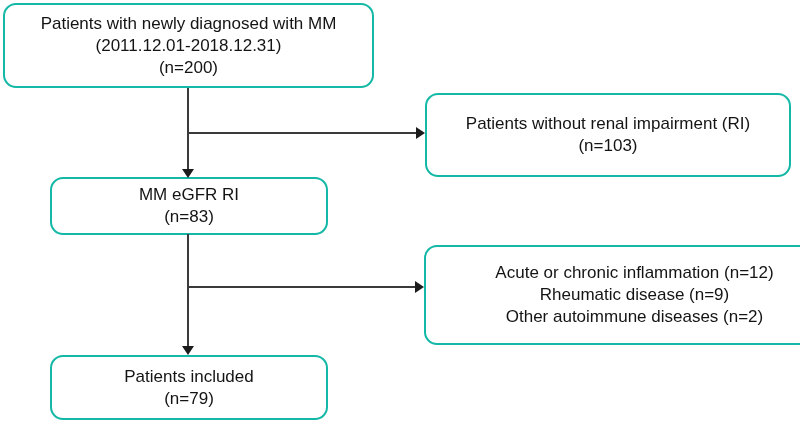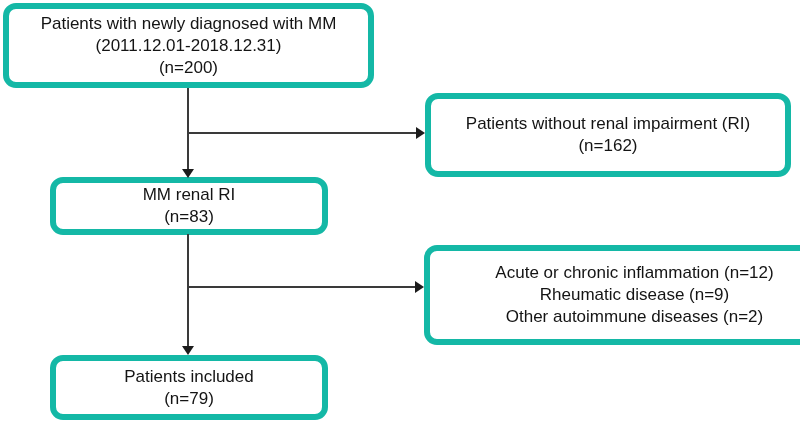--- a/index.html
+++ b/index.html
@@ -10,21 +10,21 @@
   .canvas {
     position: relative;
     width: 800px;
     height: 426px;
     background: #ffffff;
     overflow: hidden;
     color: #141414;
   }
   .fc-box {
     position: absolute;
-    border: 6px solid #14b8a6;
+    border: 2px solid #14b8a6;
     border-radius: 13px;
     background: #ffffff;
     display: flex;
     flex-direction: column;
     justify-content: center;
     align-items: center;
     text-align: center;
     font-size: 17px;
     line-height: 22px;
     padding: 2px 6px;
@@ -70,25 +70,25 @@
 <div class="canvas">
 
   <div class="fc-box box-a">
     <div class="bline">Patients with newly diagnosed with MM</div>
     <div class="bline">(2011.12.01-2018.12.31)</div>
     <div class="bline">(n=200)</div>
   </div>
 
   <div class="fc-box box-b">
     <div class="bline">Patients without renal impairment (RI)</div>
-    <div class="bline">(n=162)</div>
+    <div class="bline">(n=103)</div>
   </div>
 
   <div class="fc-box box-c">
-    <div class="bline">MM renal RI</div>
+    <div class="bline">MM eGFR RI</div>
     <div class="bline">(n=83)</div>
   </div>
 
   <div class="fc-box box-d">
     <div class="bline">Acute or chronic inflammation (n=12)</div>
     <div class="bline">Rheumatic disease (n=9)</div>
     <div class="bline">Other autoimmune diseases (n=2)</div>
   </div>
 
   <div class="fc-box box-e">

